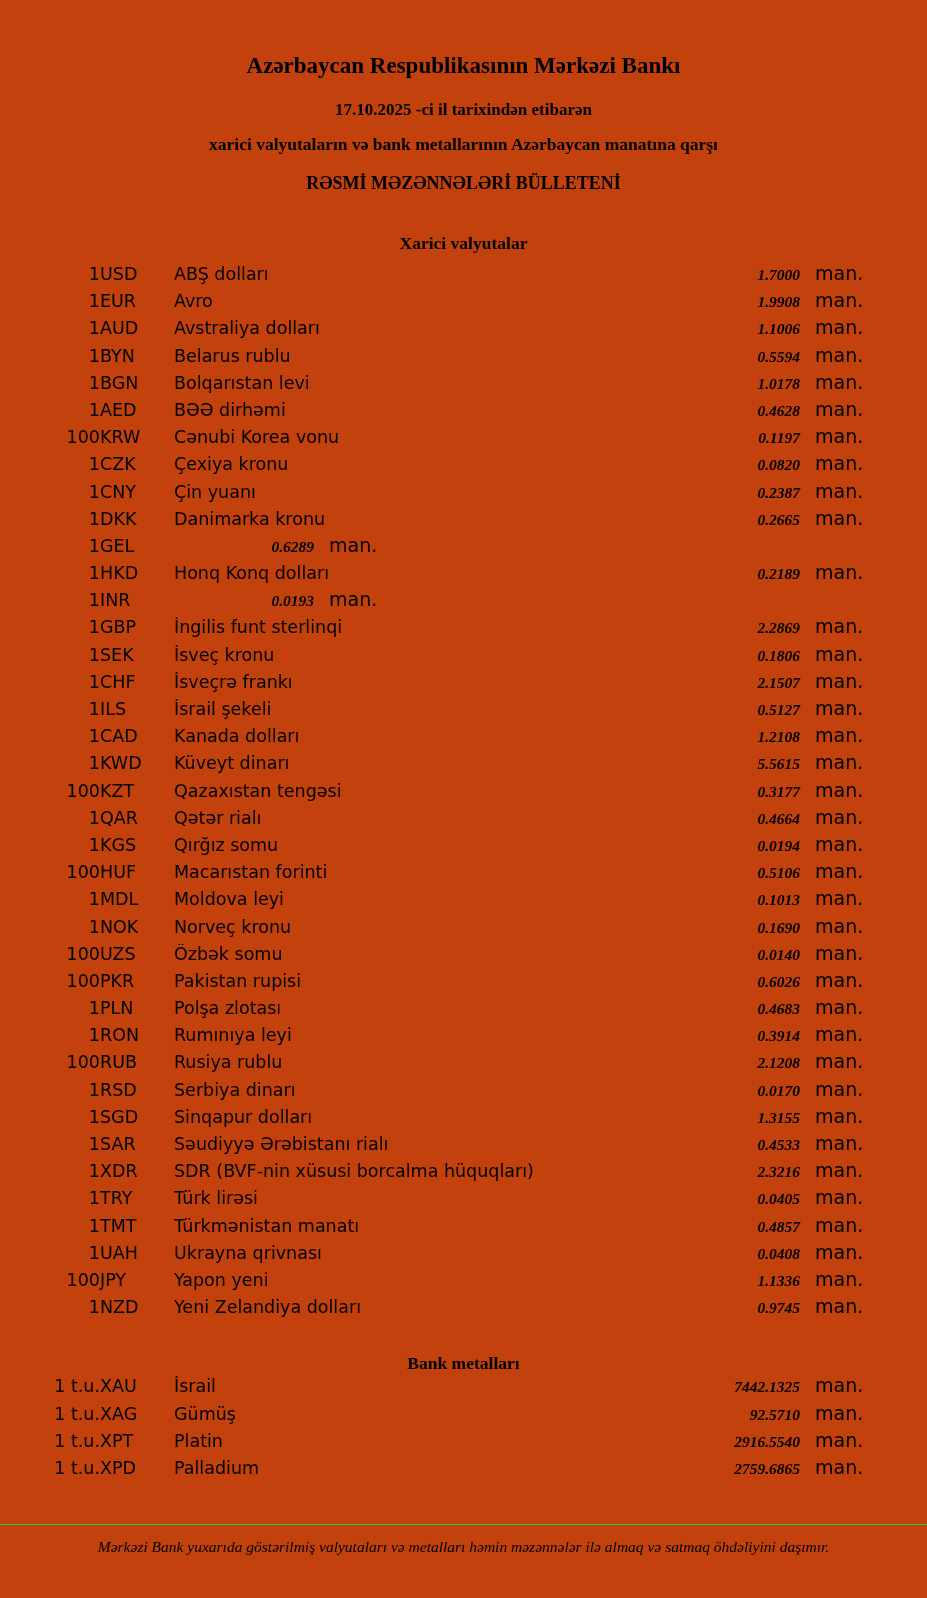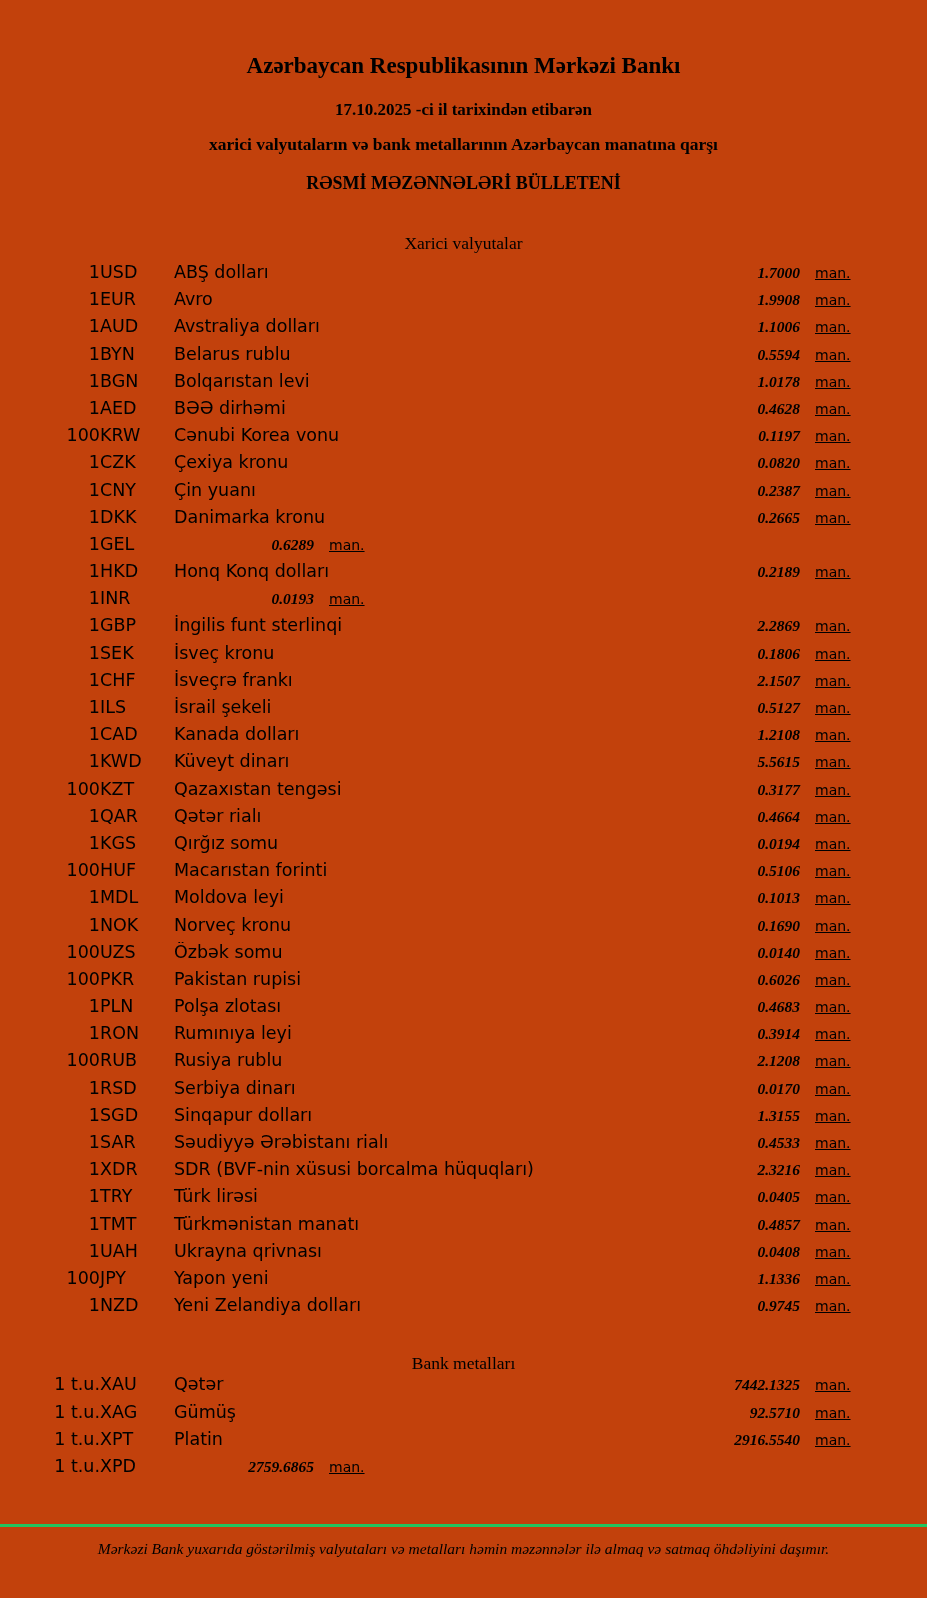--- a/index.html
+++ b/index.html
@@ -3,30 +3,30 @@
 <meta charset="utf-8">
 <style>
   html, body { margin: 0; padding: 0; }
   body { width: 927px; background: #ffffff; color: #000000; font-family: "DejaVu Sans", sans-serif; }
   .page { position: relative; width: 927px; height: 1598px; overflow: hidden; background: #c2410c; }
   .header { padding-top: 52px; text-align: center; font-family: "Liberation Serif", serif; font-weight: bold; }
   .main-title { font-size: 23px; line-height: 28px; margin-bottom: 20px; }
   .date-line { font-size: 17px; line-height: 20px; margin-bottom: 14px; }
   .subtitle { font-size: 17.5px; line-height: 21px; margin-bottom: 17px; }
   .bulletin-title { font-size: 18px; line-height: 22px; }
-  .section-heading { text-align: center; font-family: "Liberation Serif", serif; font-weight: normal; font-size: 17.5px; line-height: 22px; }
+  .section-heading { text-align: center; font-family: "Liberation Serif", serif; font-weight: bold; font-size: 17.5px; line-height: 22px; }
   #currencies-heading { margin-top: 38px; margin-bottom: 8px; }
   #metals-heading { margin-top: 30px; }
   .row { display: flex; align-items: baseline; height: 27.2px; padding-right: 64px; }
   .qty { flex: none; width: 100px; text-align: right; font-size: 17.5px; }
   .code { flex: none; width: 64px; text-align: left; font-size: 17.5px; }
   .name { flex: 1 1 auto; padding-left: 10px; font-size: 17.5px; white-space: nowrap; overflow: hidden; }
   .rate { flex: none; width: 150px; text-align: right; font-family: "Liberation Serif", serif; font-weight: bold; font-style: italic; font-size: 15.5px; }
-  .man { flex: none; width: 48px; padding-left: 15px; font-size: 14px; text-decoration: underline; }
-  .footer { position: absolute; left: 0; top: 1524px; width: 927px; border-top: 3px solid #22c55e; padding-top: 13px; text-align: center; font-family: "Liberation Serif", serif; font-style: italic; font-size: 15.5px; }
+  .man { flex: none; width: 48px; padding-left: 15px; font-size: 19px; }
+  .footer { position: absolute; left: 0; top: 1524px; width: 927px; border-top: 1px solid #22c55e; padding-top: 13px; text-align: center; font-family: "Liberation Serif", serif; font-style: italic; font-size: 15.5px; }
 </style>
 </head>
 <body>
 
 <div class="page">
   <div class="header">
     <div class="main-title">Azərbaycan Respublikasının Mərkəzi Bankı</div>
     <div class="date-line">17.10.2025 -ci il tarixindən etibarən</div>
     <div class="subtitle">xarici valyutaların və bank metallarının Azərbaycan manatına qarşı</div>
     <div class="bulletin-title">RƏSMİ MƏZƏNNƏLƏRİ BÜLLETENİ</div>
@@ -343,21 +343,21 @@
     <span class="rate">0.9745</span>
     <span class="man">man.</span>
   </div>
 </div>
 
   <div class="section-heading" id="metals-heading">Bank metalları</div>
   <div id="metal-rows">
   <div class="row">
     <span class="qty">1 t.u.</span>
     <span class="code">XAU</span>
-    <span class="name">Qətər</span>
+    <span class="name">İsrail</span>
     <span class="rate">7442.1325</span>
     <span class="man">man.</span>
   </div>
 
   <div class="row">
     <span class="qty">1 t.u.</span>
     <span class="code">XAG</span>
     <span class="name">Gümüş</span>
     <span class="rate">92.5710</span>
     <span class="man">man.</span>
@@ -367,19 +367,20 @@
     <span class="qty">1 t.u.</span>
     <span class="code">XPT</span>
     <span class="name">Platin</span>
     <span class="rate">2916.5540</span>
     <span class="man">man.</span>
   </div>
 
   <div class="row">
     <span class="qty">1 t.u.</span>
     <span class="code">XPD</span>
+    <span class="name">Palladium</span>
     <span class="rate">2759.6865</span>
     <span class="man">man.</span>
   </div>
 </div>
 
   <div class="footer">Mərkəzi Bank yuxarıda göstərilmiş valyutaları və metalları həmin məzənnələr ilə almaq və satmaq öhdəliyini daşımır.</div>
 </div>
 
 </body></html>

